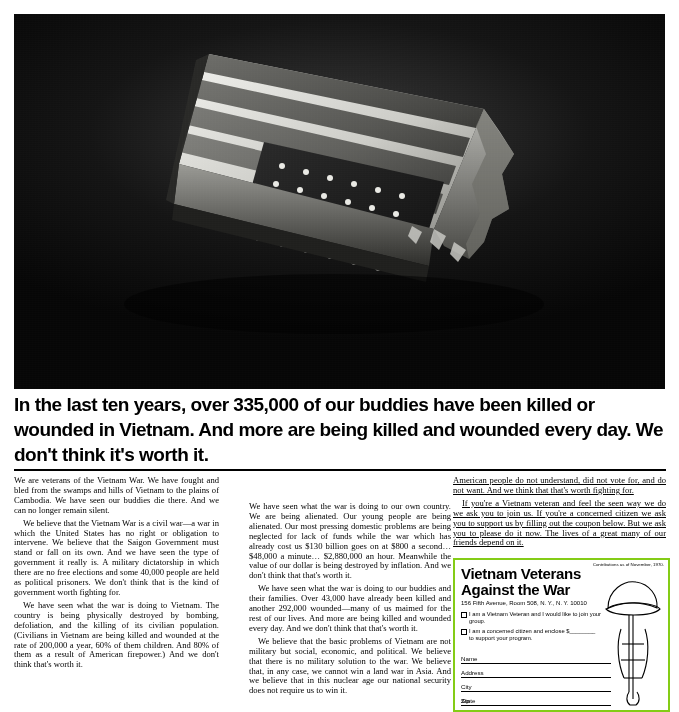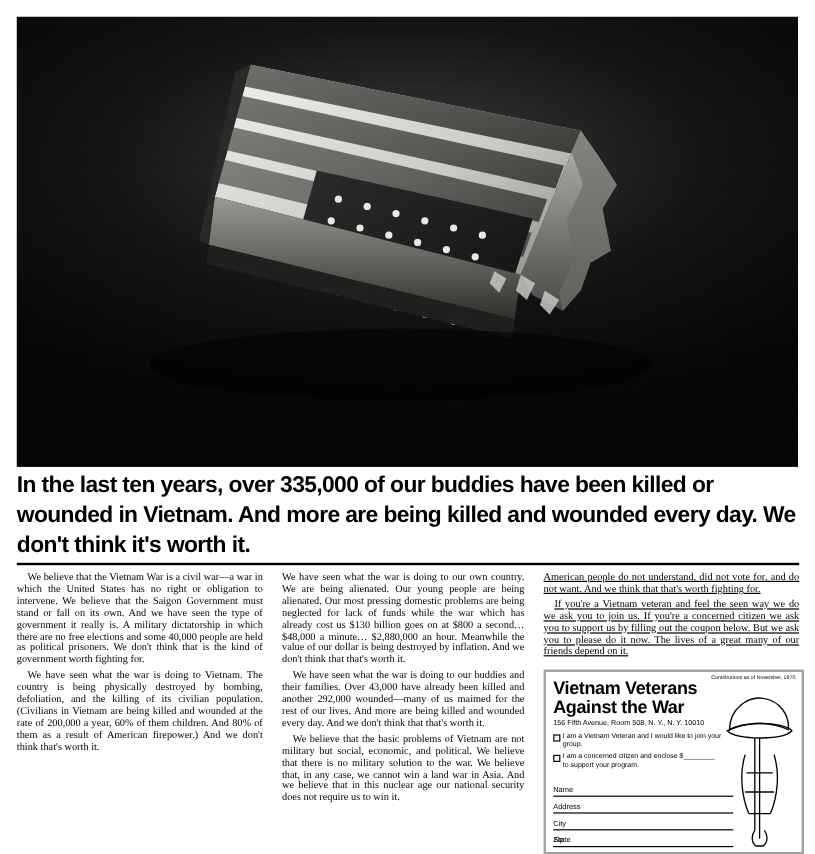--- a/index.html
+++ b/index.html
@@ -86,31 +86,31 @@
     font-size: 8.6px;
     line-height: 9.9px;
     text-align: justify;
   }
   .col p {
     margin: 0 0 3px 0;
     text-indent: 9px;
   }
   .col p.noindent { text-indent: 0; }
   .col1 { left: 0; width: 205px; }
-  .col2 { left: 221px; width: 202px; }
+  .col2 { left: 235px; width: 202px; margin-top: 26px; }
   .col3 { left: 439px; width: 213px; text-decoration: underline; }
 
   
   .coupon {
     position: absolute;
     left: 439px;
     top: 82px;
     width: 213px;
     height: 150px;
-    border: 2px solid #a3a3a3;
+    border: 2px solid #84cc16;
     background: #fff;
     overflow: hidden;
   }
   .coupon-title {
     font-family: "Liberation Sans", sans-serif;
     font-weight: bold;
     font-size: 15px;
     line-height: 15.5px;
     letter-spacing: -0.3px;
     padding: 6px 6px 0 6px;
@@ -265,20 +265,21 @@
     </div>
     <div class="grain"></div>
   </div>
 
   <div class="headline">In the last ten years, over 335,000 of our buddies have been killed or wounded in Vietnam. And more are being killed and wounded every day. We don't think it's worth it.</div>
   <div class="rule"></div>
 
   <div class="cols">
 
     <div class="col col1">
+      <p class="noindent">We are veterans of the Vietnam War. We have fought and bled from the swamps and hills of Vietnam to the plains of Cambodia. We have seen our buddies die there. And we can no longer remain silent.</p>
       <p>We believe that the Vietnam War is a civil war—a war in which the United States has no right or obligation to intervene. We believe that the Saigon Government must stand or fall on its own. And we have seen the type of government it really is. A military dictatorship in which there are no free elections and some 40,000 people are held as political prisoners. We don't think that is the kind of government worth fighting for.</p>
       <p>We have seen what the war is doing to Vietnam. The country is being physically destroyed by bombing, defoliation, and the killing of its civilian population. (Civilians in Vietnam are being killed and wounded at the rate of 200,000 a year, 60% of them children. And 80% of them as a result of American firepower.) And we don't think that's worth it.</p>
     </div>
 
     <div class="col col2">
       <p class="noindent">We have seen what the war is doing to our own country. We are being alienated. Our young people are being alienated. Our most pressing domestic problems are being neglected for lack of funds while the war which has already cost us $130 billion goes on at $800 a second… $48,000 a minute… $2,880,000 an hour. Meanwhile the value of our dollar is being destroyed by inflation. And we don't think that that's worth it.</p>
       <p>We have seen what the war is doing to our buddies and their families. Over 43,000 have already been killed and another 292,000 wounded—many of us maimed for the rest of our lives. And more are being killed and wounded every day. And we don't think that that's worth it.</p>
       <p>We believe that the basic problems of Vietnam are not military but social, economic, and political. We believe that there is no military solution to the war. We believe that, in any case, we cannot win a land war in Asia. And we believe that in this nuclear age our national security does not require us to win it.</p>
     </div>
 

